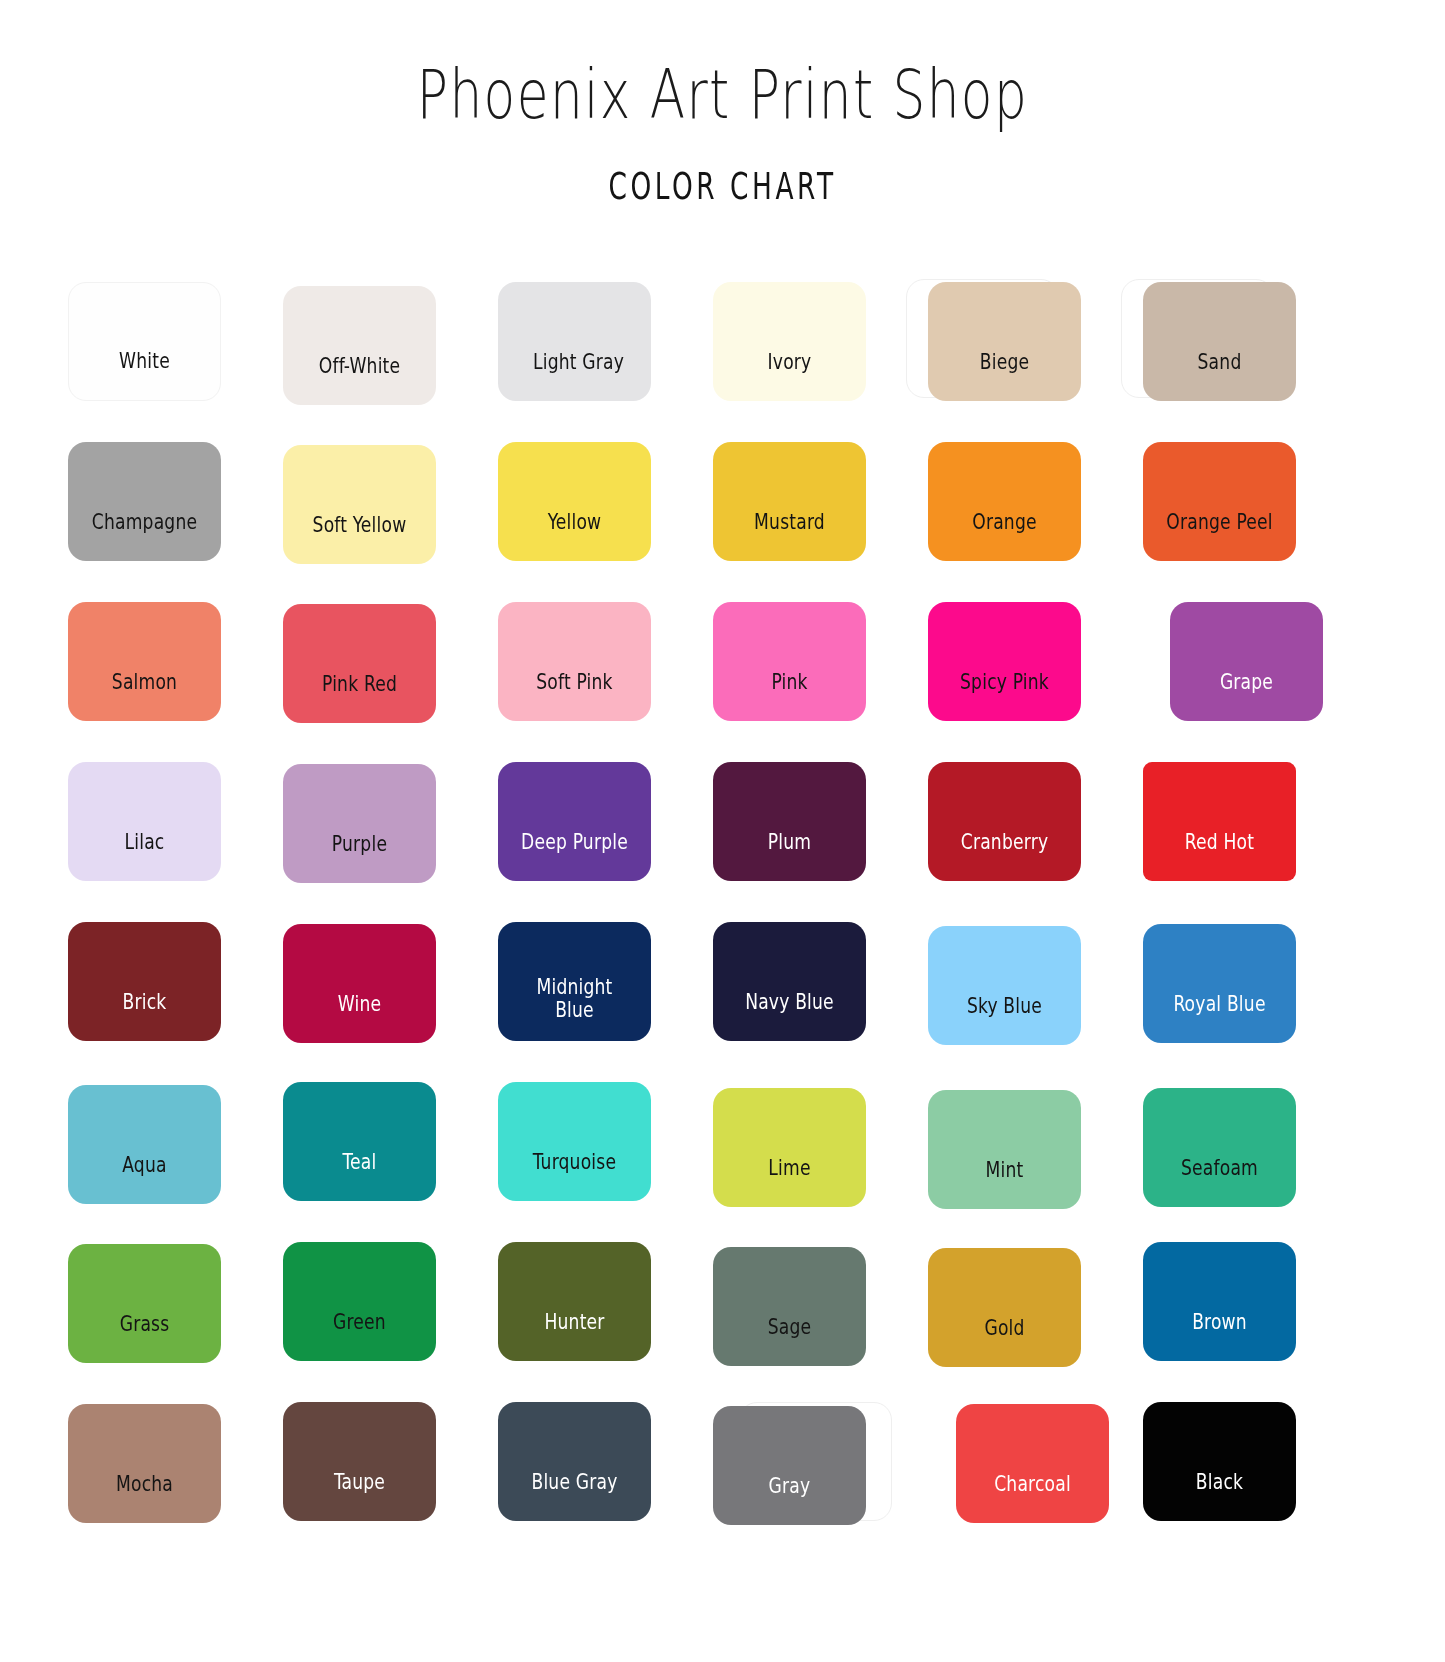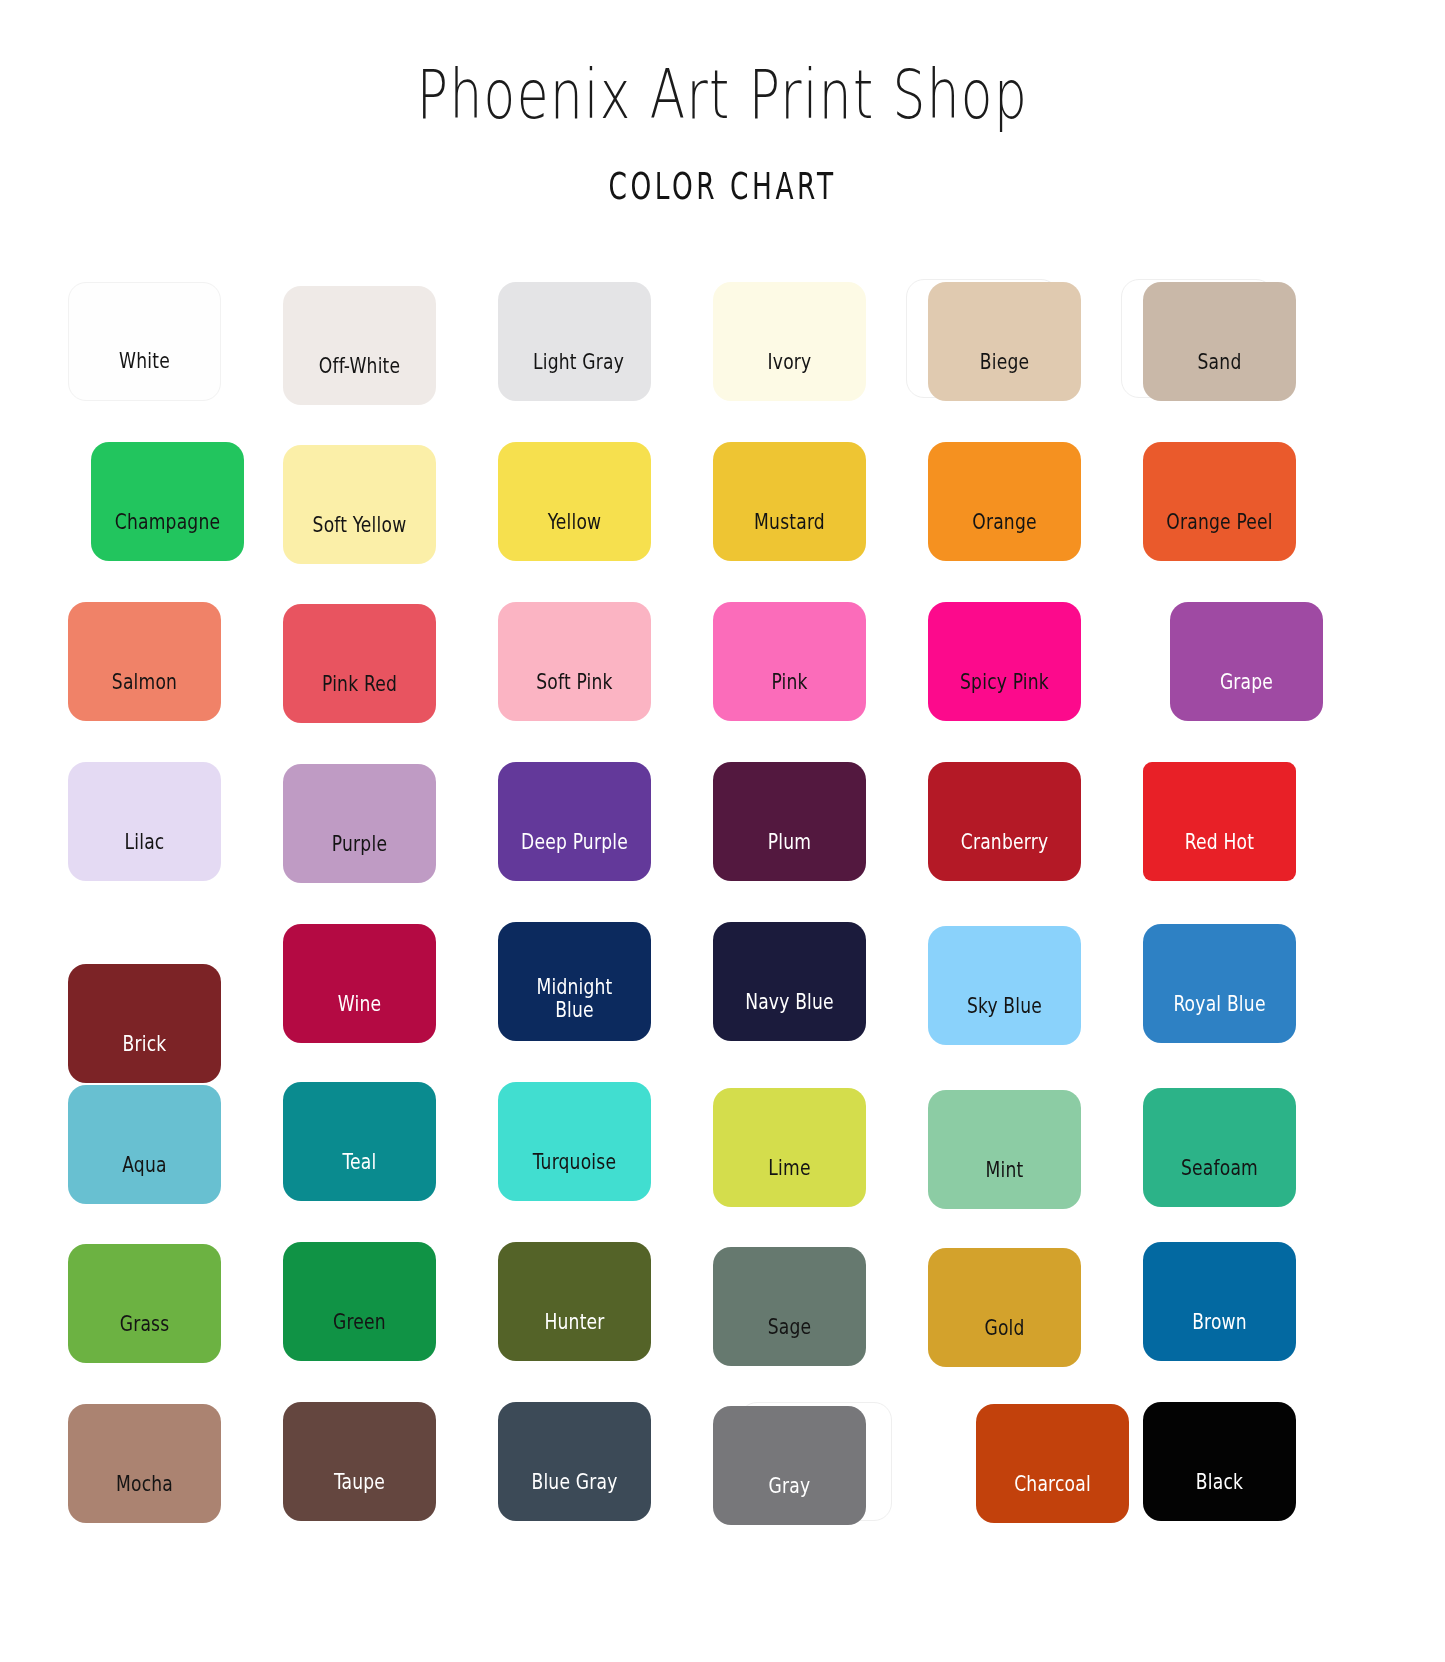--- a/index.html
+++ b/index.html
@@ -139,21 +139,21 @@
         <div class="ghost" style="left: 838px; top: 7px;"></div>
         <div class="swatch" style="left: 860px; top: 10px; background: rgb(224, 202, 176);">
           <span class="label" style="color: rgb(20, 20, 20);">Biege</span>
         </div>
         <div class="ghost" style="left: 1053px; top: 7px;"></div>
         <div class="swatch" style="left: 1075px; top: 10px; background: rgb(201, 184, 168);">
           <span class="label" style="color: rgb(20, 20, 20);">Sand</span>
         </div>
       </div>
       <div class="row">
-        <div class="swatch" style="left: 0px; top: 10px; background: #22c55e; margin-left: 23px;">
+        <div class="swatch" style="left: 0px; top: 10px; background: #a3a3a3;">
           <span class="label" style="color: rgb(20, 20, 20);">Champagne</span>
         </div>
         <div class="swatch" style="left: 215px; top: 13px; background: rgb(251, 239, 168);">
           <span class="label" style="color: rgb(20, 20, 20);">Soft Yellow</span>
         </div>
         <div class="swatch" style="left: 430px; top: 10px; background: rgb(246, 224, 78);">
           <span class="label" style="color: rgb(20, 20, 20);">Yellow</span>
         </div>
         <div class="swatch" style="left: 645px; top: 10px; background: rgb(238, 197, 51);">
           <span class="label" style="color: rgb(20, 20, 20);">Mustard</span>
@@ -199,21 +199,21 @@
           <span class="label" style="color: rgb(255, 255, 255);">Plum</span>
         </div>
         <div class="swatch" style="left: 860px; top: 10px; background: rgb(180, 25, 38);">
           <span class="label" style="color: rgb(255, 255, 255);">Cranberry</span>
         </div>
         <div class="swatch" style="left: 1075px; top: 10px; background: rgb(232, 32, 39); border-radius: 9px;">
           <span class="label" style="color: rgb(255, 255, 255);">Red Hot</span>
         </div>
       </div>
       <div class="row">
-        <div class="swatch" style="left: 0px; top: 10px; background: rgb(124, 35, 38); margin-top: 42px;">
+        <div class="swatch" style="left: 0px; top: 10px; background: rgb(124, 35, 38);">
           <span class="label" style="color: rgb(255, 255, 255);">Brick</span>
         </div>
         <div class="swatch" style="left: 215px; top: 12px; background: rgb(180, 10, 67);">
           <span class="label" style="color: rgb(255, 255, 255);">Wine</span>
         </div>
         <div class="swatch two-line" style="left: 430px; top: 10px; background: rgb(12, 42, 94);">
           <span class="label" style="color: rgb(255, 255, 255);">Midnight
 Blue</span>
         </div>
         <div class="swatch" style="left: 645px; top: 10px; background: rgb(27, 27, 60);">
@@ -273,21 +273,21 @@
         <div class="swatch" style="left: 215px; top: 10px; background: rgb(100, 70, 63);">
           <span class="label" style="color: rgb(255, 255, 255);">Taupe</span>
         </div>
         <div class="swatch" style="left: 430px; top: 10px; background: rgb(60, 74, 87);">
           <span class="label" style="color: rgb(255, 255, 255);">Blue Gray</span>
         </div>
         <div class="ghost" style="left: 671px; top: 10px;"></div>
         <div class="swatch" style="left: 645px; top: 14px; background: rgb(119, 119, 122);">
           <span class="label" style="color: rgb(255, 255, 255);">Gray</span>
         </div>
-        <div class="swatch" style="left: 908px; top: 12px; background: #c2410c;">
+        <div class="swatch" style="left: 888px; top: 12px; background: #ef4444;">
           <span class="label" style="color: rgb(255, 255, 255);">Charcoal</span>
         </div>
         <div class="swatch" style="left: 1075px; top: 10px; background: rgb(3, 3, 3);">
           <span class="label" style="color: rgb(255, 255, 255);">Black</span>
         </div>
       </div>
     </div>
 
 </div>
 

